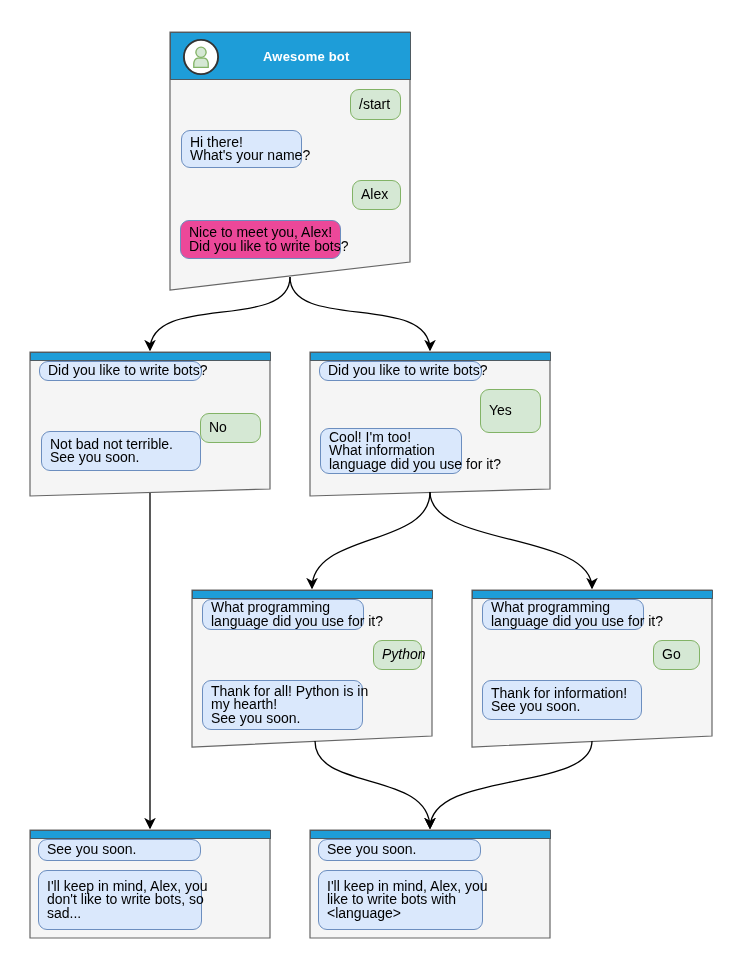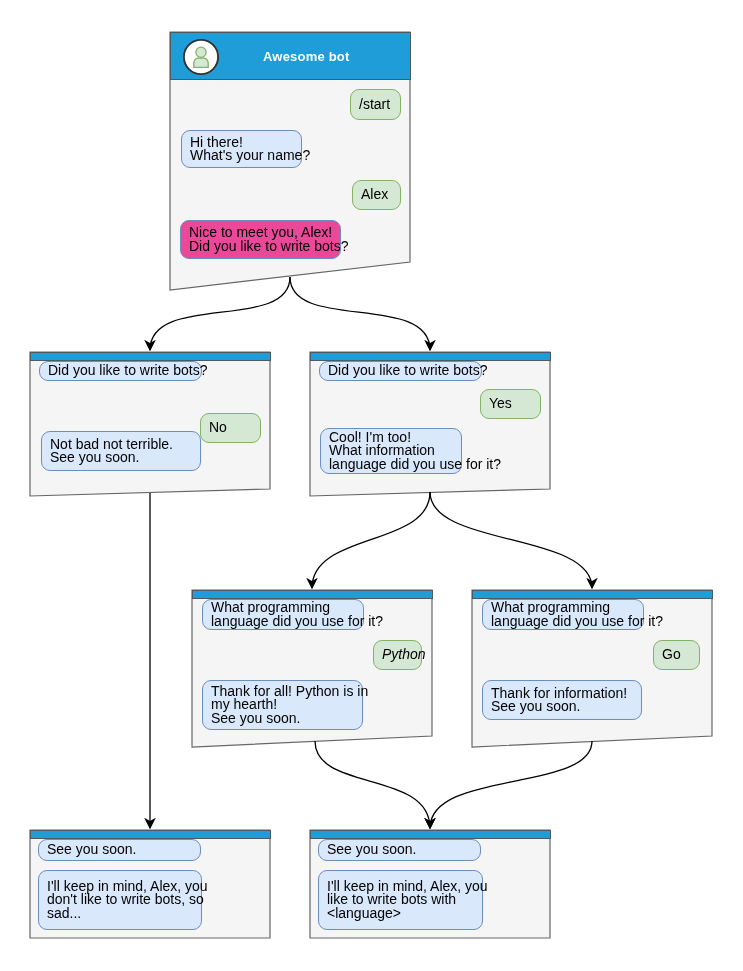--- a/index.html
+++ b/index.html
@@ -76,21 +76,21 @@
       <div class="titlebar" style="left: 30px; top: 352px; width: 241px; height: 9px; position: absolute; background: rgb(30, 157, 216);"></div>
       <div class="bubble bot" style="left: 39px; top: 361px; width: 163px; height: 20px; background: rgb(218, 232, 252); border-color: rgb(108, 142, 191);">Did you like to write bots?</div>
       <div class="bubble user" style="left: 200px; top: 389px; width: 61px; height: 30px; background: rgb(213, 232, 212); border-color: rgb(130, 179, 102); margin-top: 24px;">No</div>
       <div class="bubble bot" style="left: 41px; top: 431px; width: 160px; height: 40px; background: rgb(218, 232, 252); border-color: rgb(108, 142, 191);">Not bad not terrible.
 See you soon.</div>
     </div>
 
     <div class="win">
       <div class="titlebar" style="left: 310px; top: 352px; width: 241px; height: 9px; position: absolute; background: rgb(30, 157, 216);"></div>
       <div class="bubble bot" style="left: 319px; top: 361px; width: 163px; height: 20px; background: rgb(218, 232, 252); border-color: rgb(108, 142, 191);">Did you like to write bots?</div>
-      <div class="bubble user" style="left: 480px; top: 389px; width: 61px; height: 30px; background: rgb(213, 232, 212); border-color: rgb(130, 179, 102);">Yes</div>
+      <div class="bubble user" style="left: 480px; top: 389px; width: 61px; height: 44px; background: rgb(213, 232, 212); border-color: rgb(130, 179, 102);">Yes</div>
       <div class="bubble bot" style="left: 320px; top: 428px; width: 142px; height: 46px; background: rgb(218, 232, 252); border-color: rgb(108, 142, 191);">Cool! I'm too!
 What information
 language did you use for it?</div>
     </div>
 
     <div class="win">
       <div class="titlebar" style="left: 192px; top: 590px; width: 241px; height: 9px; position: absolute; background: rgb(30, 157, 216);"></div>
       <div class="bubble bot" style="left: 202px; top: 599px; width: 162px; height: 31px; background: rgb(218, 232, 252); border-color: rgb(108, 142, 191);">What programming
 language did you use for it?</div>
       <div class="bubble user" style="left: 373px; top: 640px; width: 49px; height: 30px; background: rgb(213, 232, 212); border-color: rgb(130, 179, 102); font-style: italic;">Python</div>

